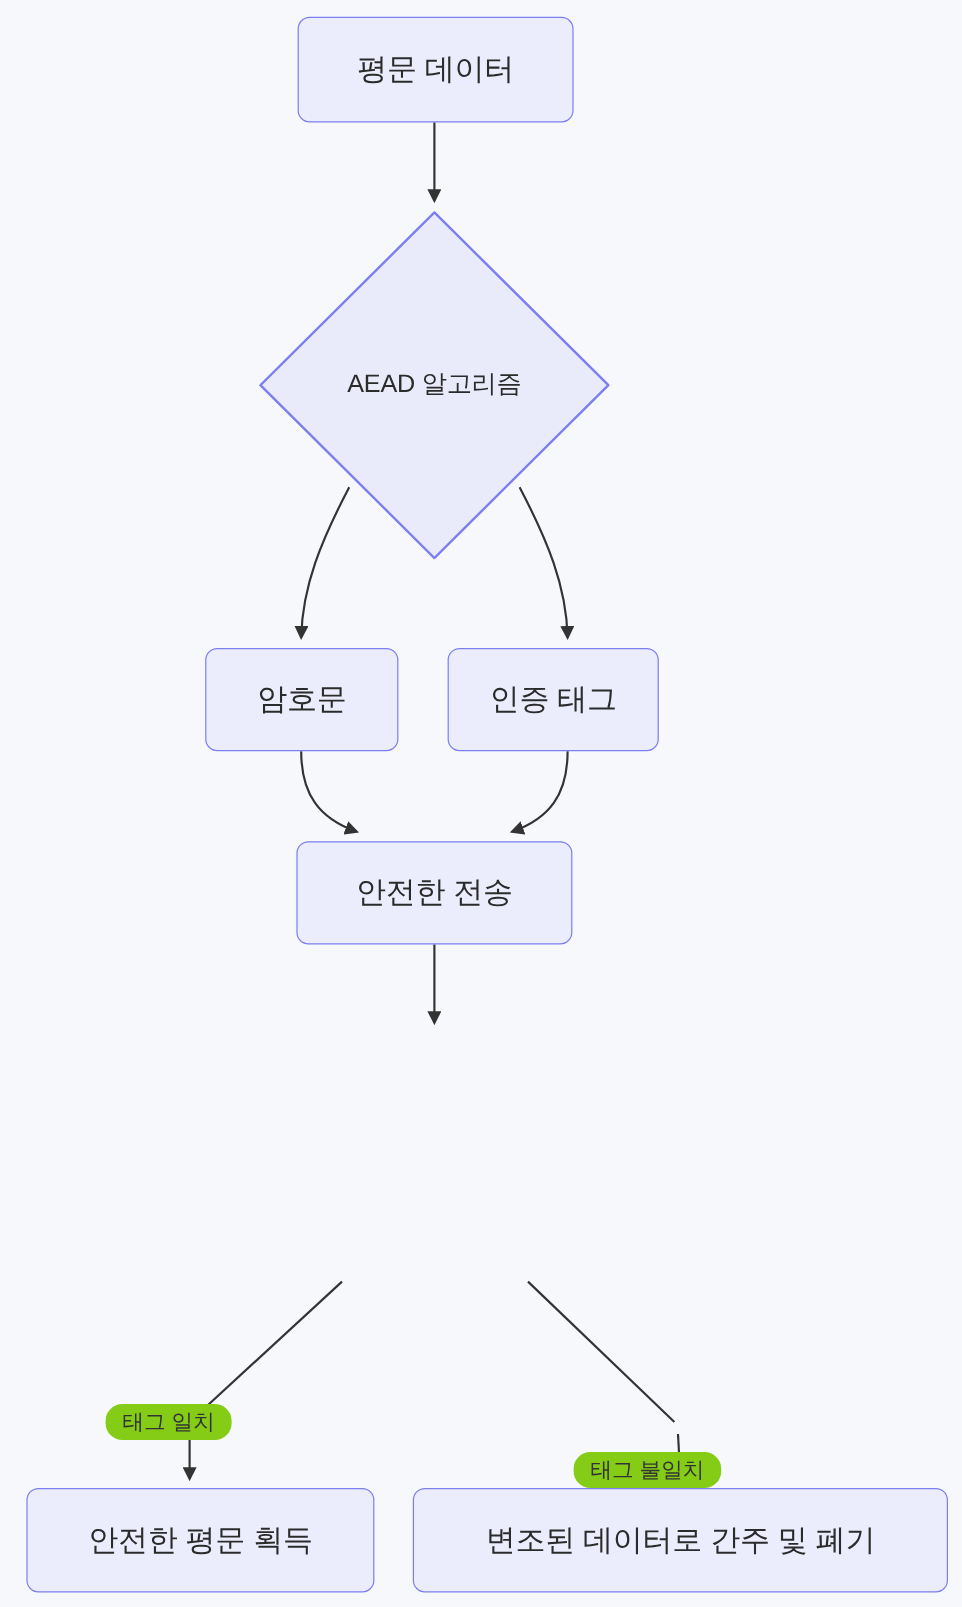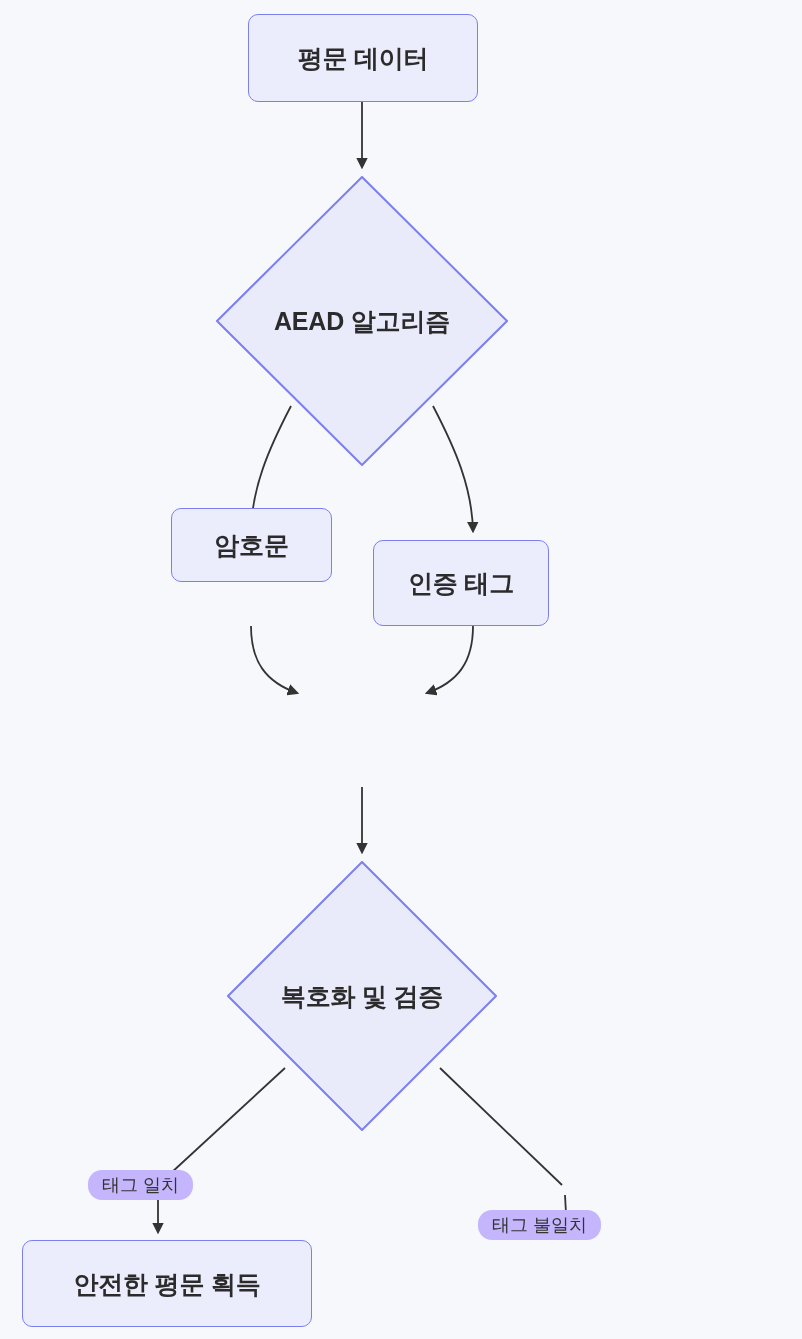--- a/index.html
+++ b/index.html
@@ -28,21 +28,20 @@
     height: 1339px;
     pointer-events: none;
   }
   .node {
     position: absolute;
     box-sizing: border-box;
     display: flex;
     align-items: center;
     justify-content: center;
     text-align: right;
-    font-weight: bold;
   }
   .node-box {
     background: #ebedfc;
     border: 1.6px solid #7b7ff0;
     border-radius: 10px;
     color: #2b2b2b;
     font-size: 25px;
     line-height: 1.2;
     letter-spacing: -0.2px;
   }
@@ -54,32 +53,32 @@
     position: absolute;
     left: 0;
     top: 0;
     width: 100%;
     height: 100%;
   }
   .diamond-label {
     position: relative;
     z-index: 2;
     color: #2b2b2b;
-    font-size: 25px;
+    font-size: 21px;
     line-height: 1.2;
     letter-spacing: -0.2px;
     white-space: nowrap;
   }
   .edge-label {
     position: absolute;
     box-sizing: border-box;
     display: flex;
     align-items: center;
     justify-content: center;
-    background: #c4b5fd;
+    background: #84cc16;
     border-radius: 14px;
     color: #333333;
     font-size: 18px;
     line-height: 1;
     white-space: nowrap;
     padding: 0 14px;
     height: 30px;
     z-index: 3;
   }
 </style>
@@ -118,42 +117,42 @@
     <span>평문 데이터</span>
   </div>
 
   <div class="node node-diamond" style="left:216px; top:176px; width:292px; height:290px;">
     <svg class="diamond-shape" viewBox="0 0 292 290" preserveAspectRatio="none" xmlns="http://www.w3.org/2000/svg">
       <polygon points="146,1 291,145 146,289 1,145" fill="#e9ebfb" stroke="#7b7ff0" stroke-width="2"></polygon>
     </svg>
     <span class="diamond-label">AEAD 알고리즘</span>
   </div>
 
-  <div class="node node-box" style="left:171px; top:508px; width:161px; height:74px;">
+  <div class="node node-box" style="left:171px; top:540px; width:161px; height:86px;">
     <span>암호문</span>
   </div>
 
   <div class="node node-box" style="left:373px; top:540px; width:176px; height:86px;">
     <span>인증 태그</span>
   </div>
 
+  <div class="node node-box" style="left:247px; top:701px; width:230px; height:86px;">
+    <span>안전한 전송</span>
+  </div>
 
-  <div class="node node-diamond" style="left:227px; top:861px; width:270px; height:270px;">
-    <svg class="diamond-shape" viewBox="0 0 270 270" preserveAspectRatio="none" xmlns="http://www.w3.org/2000/svg">
-      <polygon points="135,1 269,135 135,269 1,135" fill="#e9ebfb" stroke="#7b7ff0" stroke-width="2"></polygon>
-    </svg>
-    <span class="diamond-label">복호화 및 검증</span>
-  </div>
 
   <div class="edge-label" style="left:88px; top:1170px;">
     <span>태그 일치</span>
   </div>
 
   <div class="edge-label" style="left:478px; top:1210px;">
     <span>태그 불일치</span>
   </div>
 
   <div class="node node-box" style="left:22px; top:1240px; width:290px; height:87px;">
     <span>안전한 평문 획득</span>
   </div>
 
+  <div class="node node-box" style="left:344px; top:1240px; width:446px; height:87px;">
+    <span>변조된 데이터로 간주 및 폐기</span>
+  </div>
 
 </div>
 
 </body></html>

